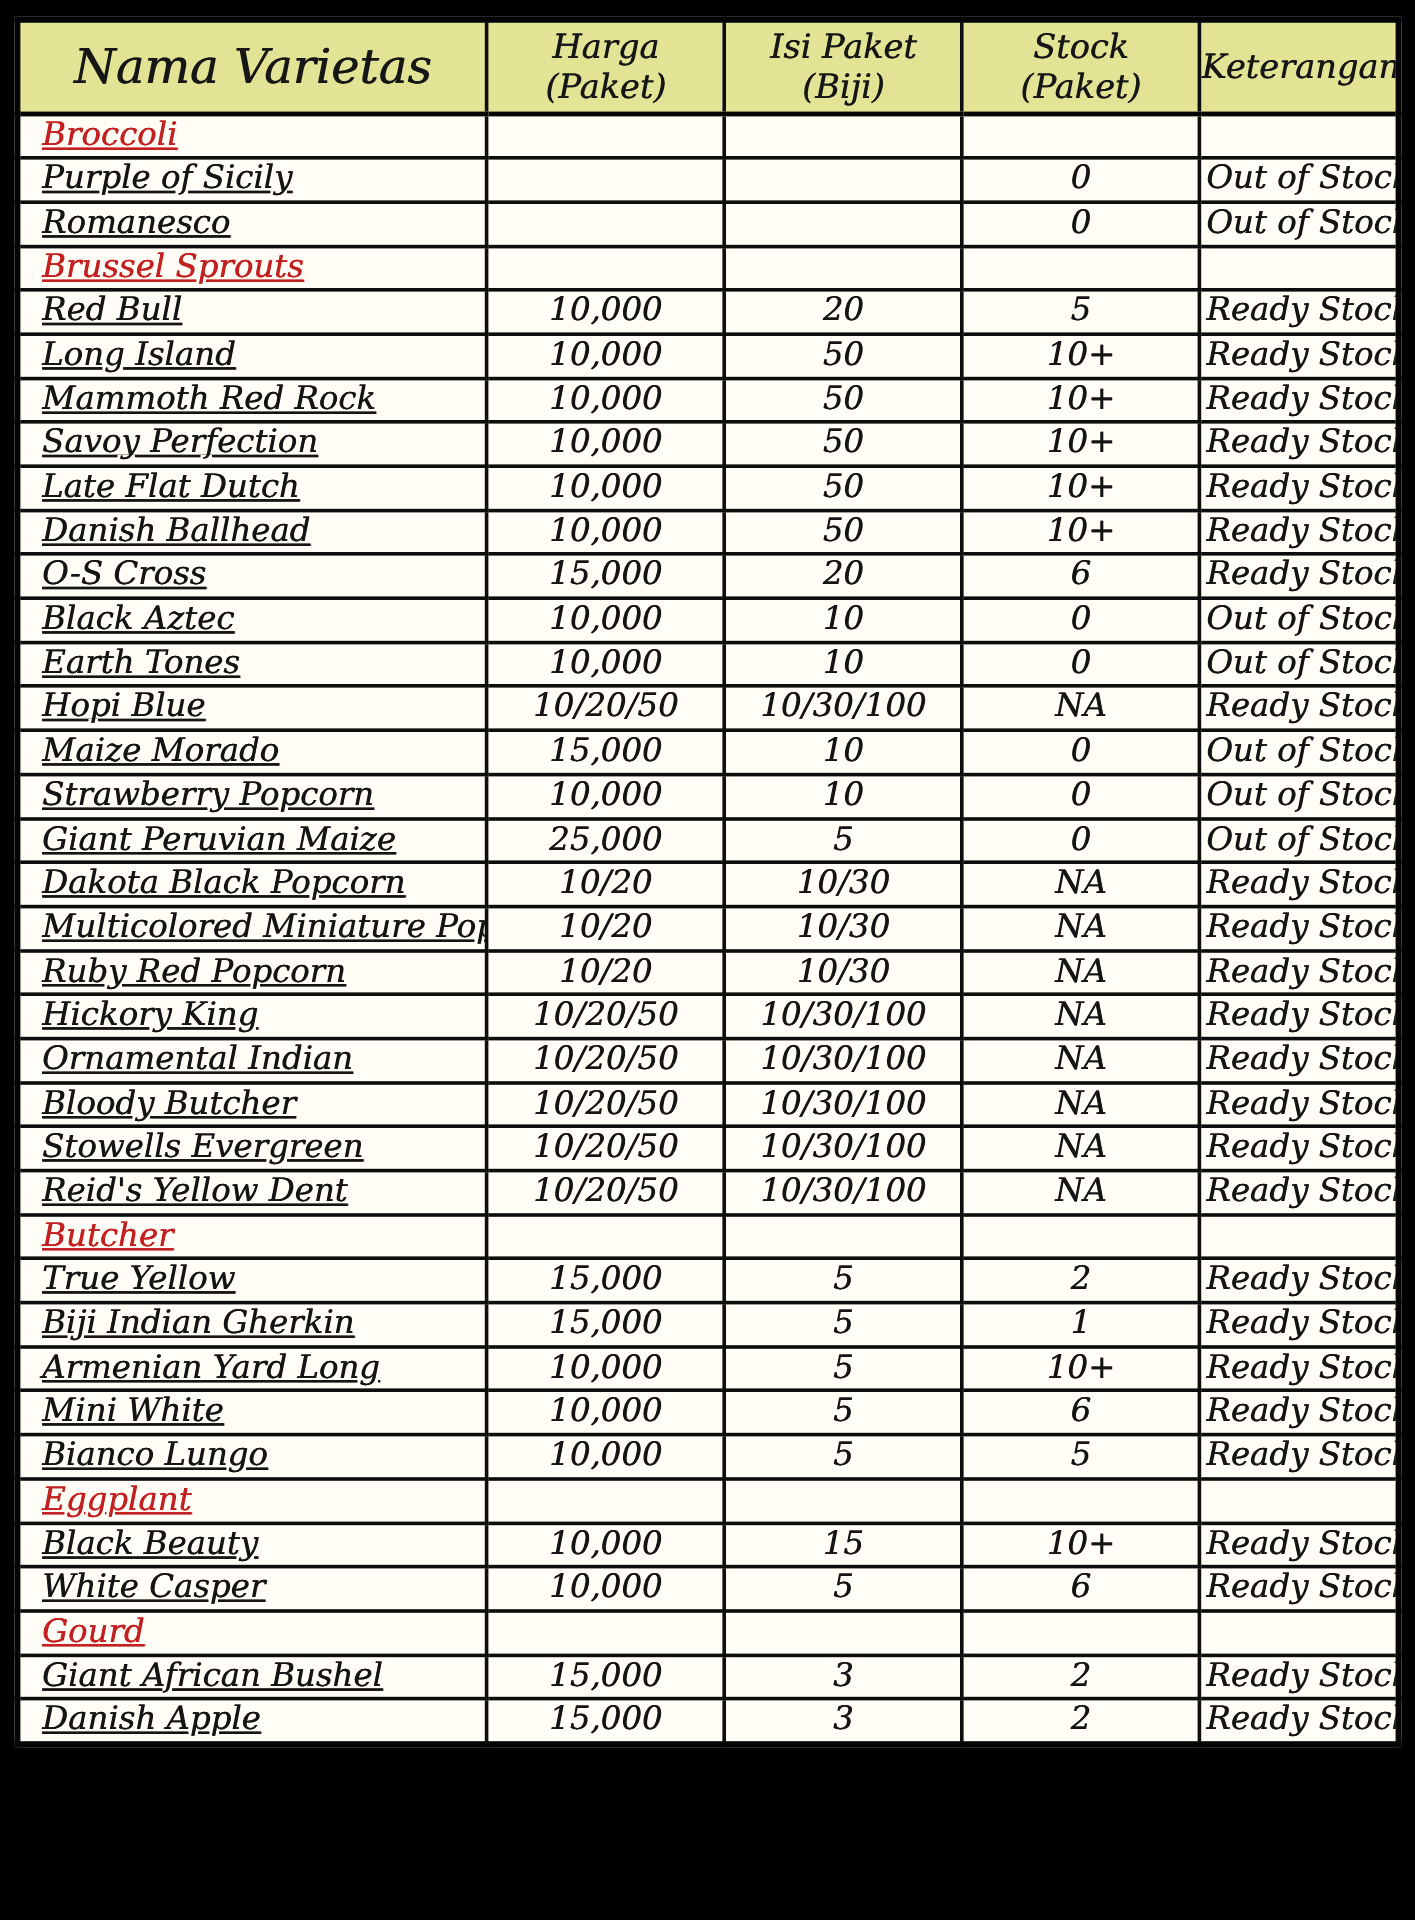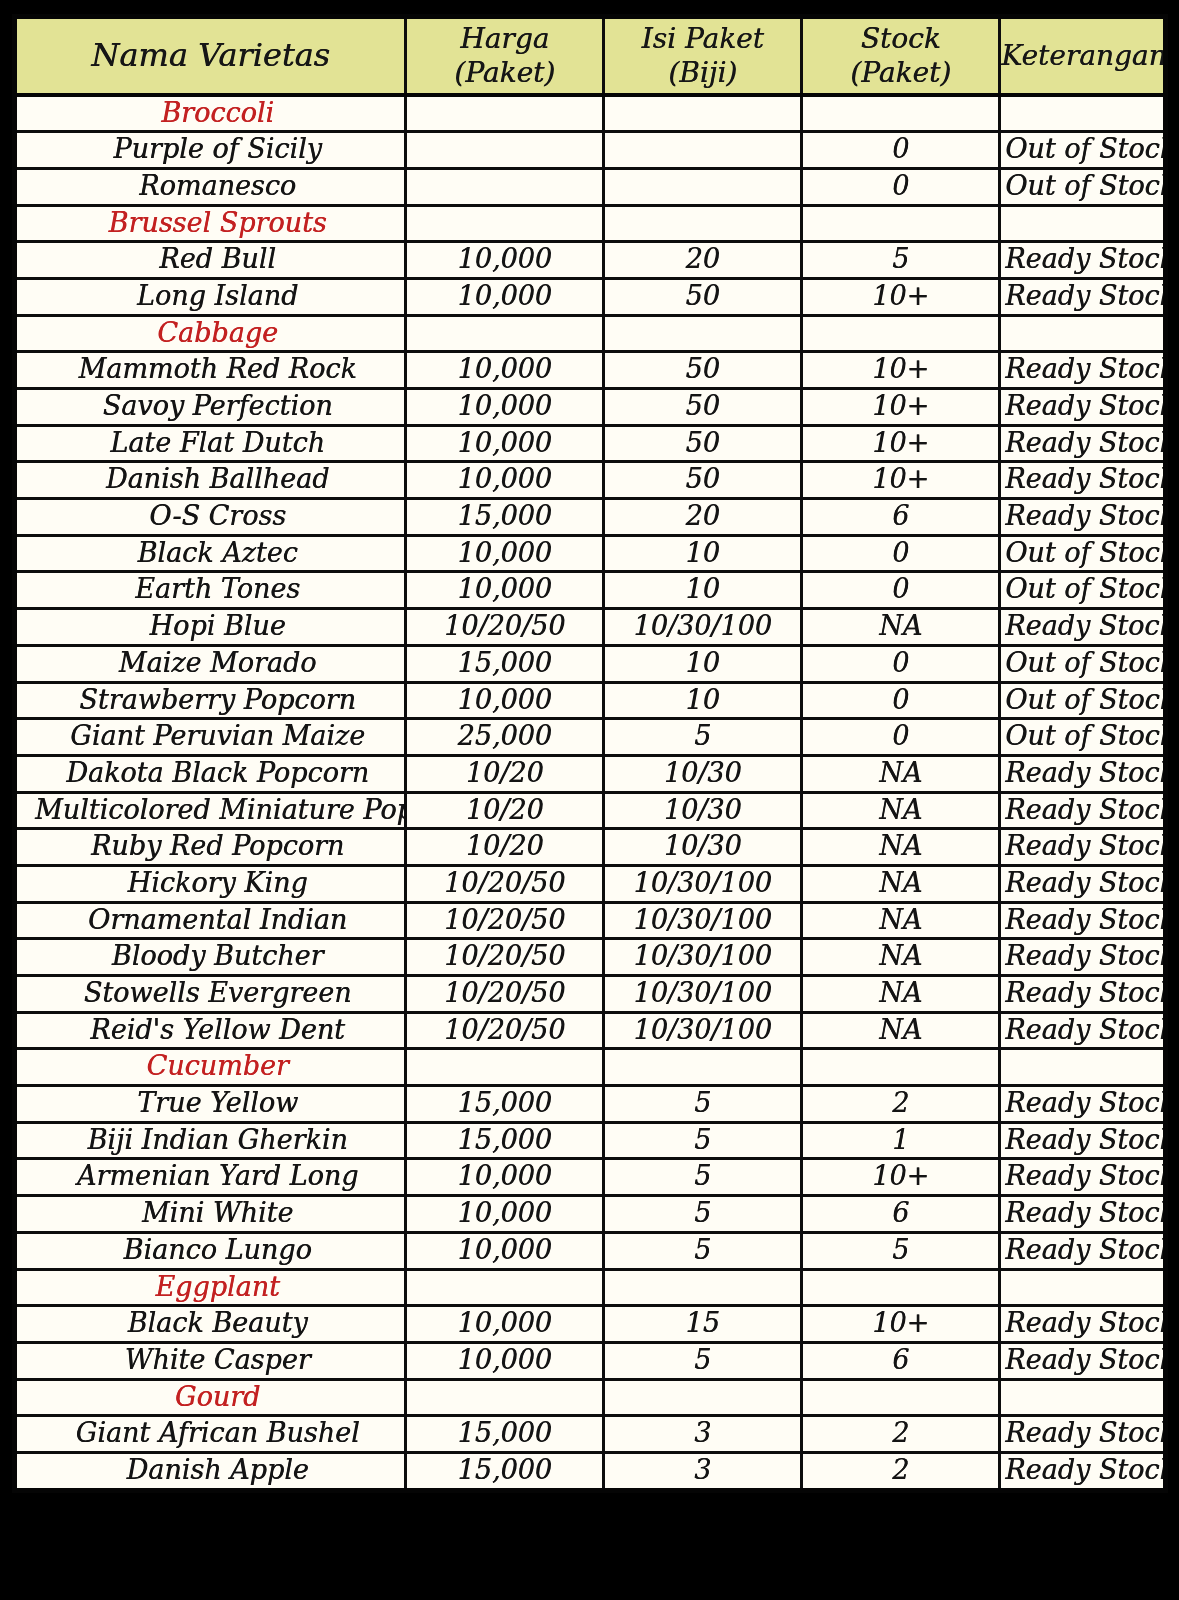--- a/index.html
+++ b/index.html
@@ -30,43 +30,44 @@
   thead th {
     background: var(--header-bg, #e2e395);
     height: 78px;
     text-align: center;
     vertical-align: middle;
     font-weight: normal;
     color: #161616;
     border-bottom: 4px solid #050505;
   }
   .h-main {
-    font-size: 32px;
+    font-size: 40px;
     line-height: 1.1;
     text-shadow: 0.5px 0 0 currentColor;
   }
   .h-line {
     font-size: 28px;
     line-height: 1.22;
     text-shadow: 0.4px 0 0 currentColor;
   }
   tbody td {
     height: 35px;
     font-size: 27px;
     line-height: 1.1;
     color: #141414;
     text-align: center;
     vertical-align: middle;
     padding: 1px 4px 3px 4px;
     white-space: nowrap;
     text-shadow: 0.4px 0 0 currentColor;
   }
   tbody td.name-col {
-    text-align: center;
+    text-align: left;
     padding-left: 18px;
+    text-decoration: underline;
   }
   tr.category td.name-col {
     color: var(--category-red, #c32121);
   }
 </style>
 </head>
 <body>
 
 <div class="page">
   <table class="price">
@@ -135,27 +136,20 @@
           <td>5</td>
           <td>Ready Stock</td>
         </tr>
         <tr>
           <td class="name-col">Long Island</td>
           <td>10,000</td>
           <td>50</td>
           <td>10+</td>
           <td>Ready Stock</td>
         </tr>
-        <tr class="category">
-          <td class="name-col">Cabbage</td>
-          <td></td>
-          <td></td>
-          <td></td>
-          <td></td>
-        </tr>
         <tr>
           <td class="name-col">Mammoth Red Rock</td>
           <td>10,000</td>
           <td>50</td>
           <td>10+</td>
           <td>Ready Stock</td>
         </tr>
         <tr>
           <td class="name-col">Savoy Perfection</td>
           <td>10,000</td>
@@ -276,21 +270,21 @@
           <td>Ready Stock</td>
         </tr>
         <tr>
           <td class="name-col">Reid's Yellow Dent</td>
           <td>10/20/50</td>
           <td>10/30/100</td>
           <td>NA</td>
           <td>Ready Stock</td>
         </tr>
         <tr class="category">
-          <td class="name-col">Cucumber</td>
+          <td class="name-col">Butcher</td>
           <td></td>
           <td></td>
           <td></td>
           <td></td>
         </tr>
         <tr>
           <td class="name-col">True Yellow</td>
           <td>15,000</td>
           <td>5</td>
           <td>2</td>

